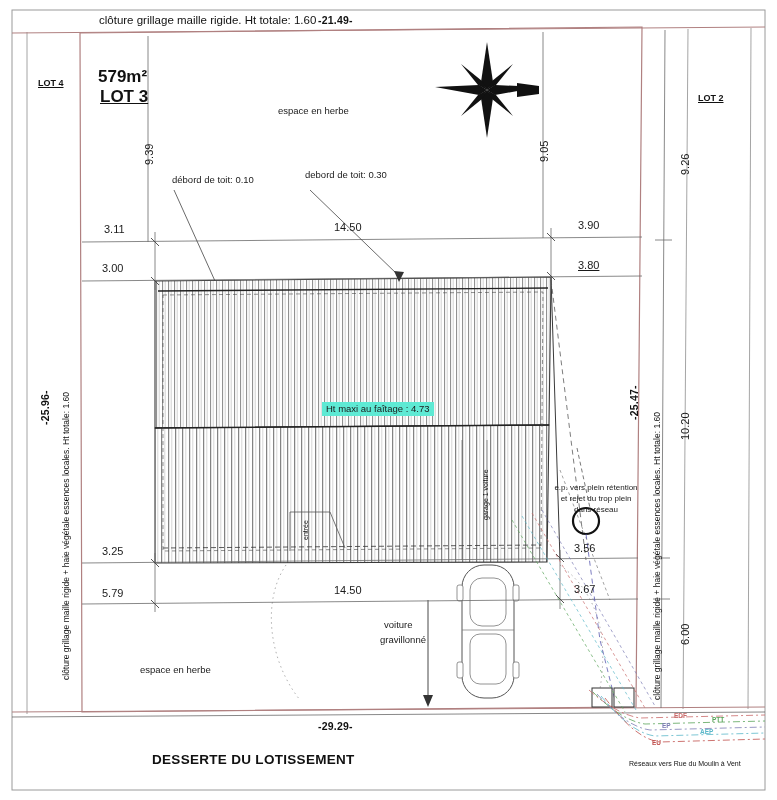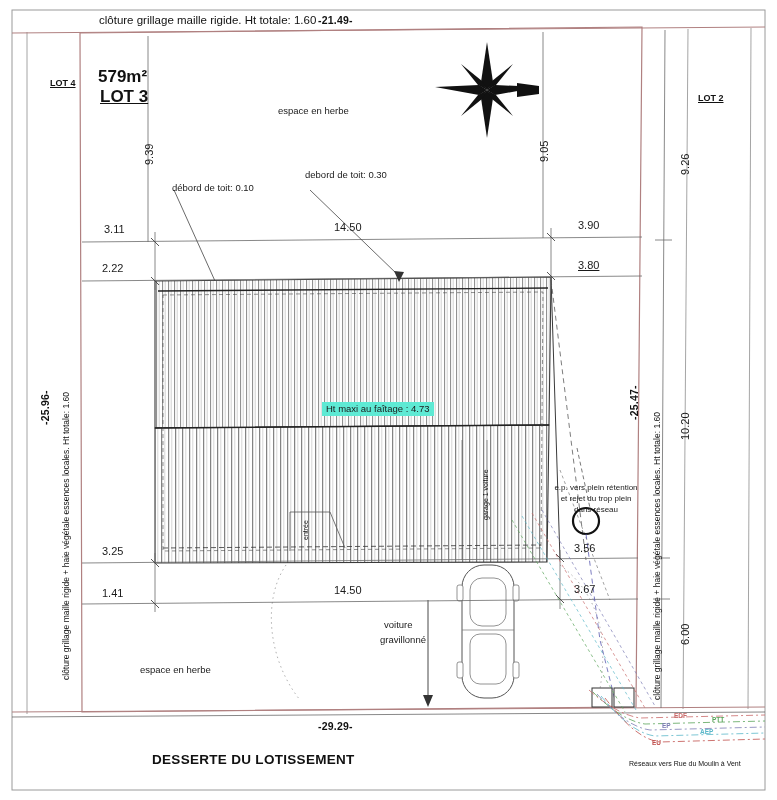--- a/index.html
+++ b/index.html
@@ -200,30 +200,30 @@
 
 <div class="lbl hdr" style="left:99px;top:15px;">clôture grillage maille rigide. Ht totale: 1.60</div>
 
 <div class="lbl chain" style="left:318px;top:15px;">-21.49-</div>
 
 <div class="lbl chain" style="left:318px;top:721px;">-29.29-</div>
 
 <div class="lbl lotbig" style="left:100px;top:44px;">LOT 3</div>
 <div class="lbl area" style="left:98px;top:68px;">579m²</div>
 
-<div class="lbl lot" style="left:50px;top:79px;">LOT 4</div>
+<div class="lbl lot" style="left:38px;top:79px;">LOT 4</div>
 <div class="lbl lot" style="left:698px;top:94px;">LOT 2</div>
 
 <div class="lbl note" style="left:278px;top:106px;">espace en herbe</div>
 <div class="lbl note" style="left:140px;top:665px;">espace en herbe</div>
 
 <div class="lbl note" style="left:384px;top:620px;">voiture</div>
 <div class="lbl note" style="left:380px;top:635px;">gravillonné</div>
 
-<div class="lbl note" style="left:172px;top:175px;margin-top:8px;">débord de toit: 0.10</div>
+<div class="lbl note" style="left:172px;top:175px;">débord de toit: 0.10</div>
 <div class="lbl note" style="left:305px;top:170px;">debord de toit: 0.30</div>
 
 <div class="lbl note" style="left:322px;top:402px;background:#5eead4;padding:2px 4px;">Ht maxi au faîtage : 4.73</div>
 
 <div class="lbl tiny vert" style="left:302px;top:540px;">entrée</div>
 
 <div class="lbl tiny vert" style="left:482px;top:520px;">garage 1 voiture</div>
 
 <div class="lbl note2" style="left:551px;top:483px;width:90px;">e.p. vers plein rétention</div>
 <div class="lbl note2" style="left:551px;top:494px;width:90px;">et rejet du trop plein</div>
@@ -234,27 +234,27 @@
 <div class="lbl fence vert" style="left:653px;top:700px;">clôture grillage maille rigide + haie végétale essences locales. Ht totale: 1.60</div>
 
 <div class="lbl chain vert" style="left:40px;top:425px;">-25.96-</div>
 
 <div class="lbl chain vert" style="left:629px;top:420px;">-25.47-</div>
 
 <div class="lbl dim" style="left:104px;top:224px;">3.11</div>
 <div class="lbl dim" style="left:334px;top:222px;">14.50</div>
 <div class="lbl dim" style="left:578px;top:220px;">3.90</div>
 
-<div class="lbl dim" style="left:102px;top:263px;">2.22</div>
+<div class="lbl dim" style="left:102px;top:263px;">3.00</div>
 <div class="lbl dim" style="left:578px;top:260px;text-decoration:underline;">3.80</div>
 
 <div class="lbl dim" style="left:102px;top:546px;">3.25</div>
 <div class="lbl dim" style="left:574px;top:543px;">3.56</div>
 
-<div class="lbl dim" style="left:102px;top:588px;">1.41</div>
+<div class="lbl dim" style="left:102px;top:588px;">5.79</div>
 <div class="lbl dim" style="left:334px;top:585px;">14.50</div>
 <div class="lbl dim" style="left:574px;top:584px;">3.67</div>
 
 <div class="lbl dim vert" style="left:144px;top:165px;">9.39</div>
 <div class="lbl dim vert" style="left:539px;top:162px;">9.05</div>
 <div class="lbl dim vert" style="left:680px;top:175px;">9.26</div>
 <div class="lbl dim vert" style="left:680px;top:440px;">10.20</div>
 <div class="lbl dim vert" style="left:680px;top:645px;">6.00</div>
 
 <div class="lbl net" style="left:674px;top:713px;color:#c96a6a;">EDF</div>

